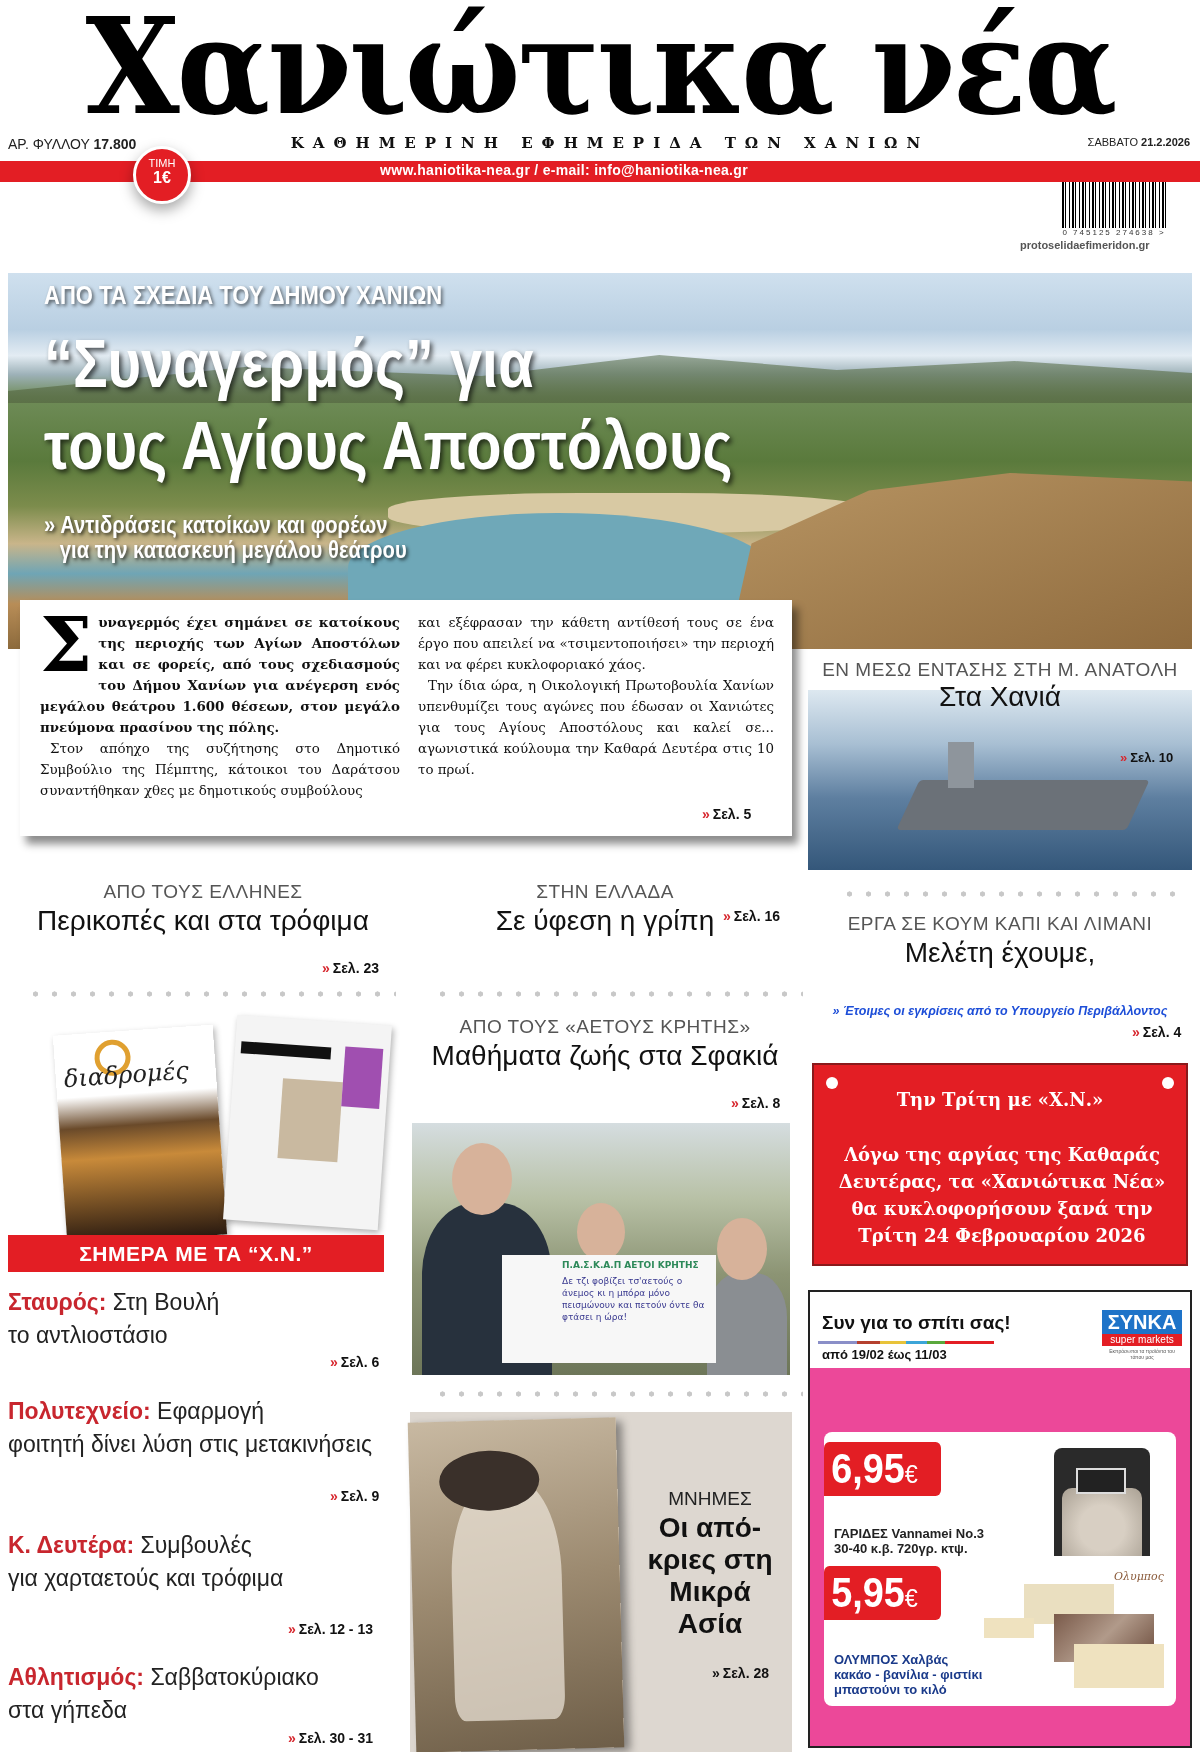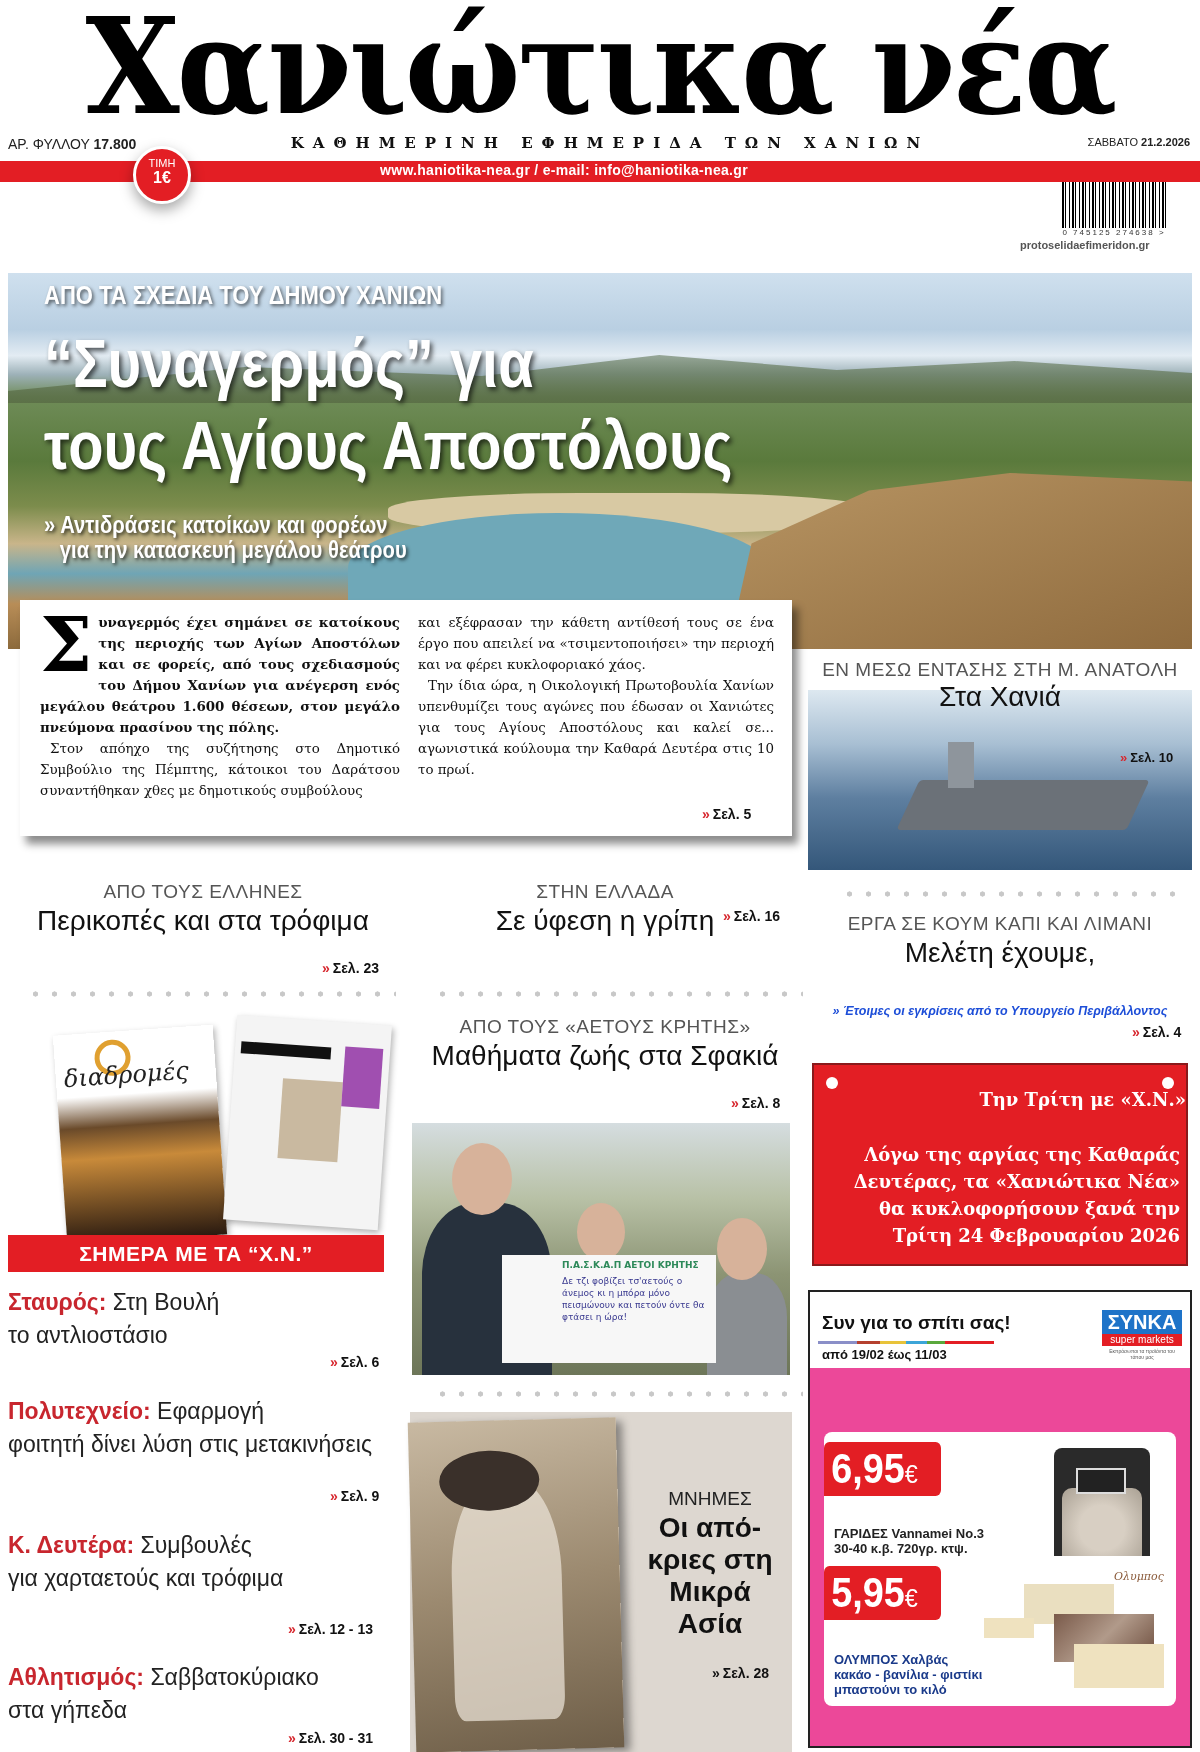--- a/index.html
+++ b/index.html
@@ -145,21 +145,21 @@
     box-shadow: 6px 4px 8px rgba(0,0,0,0.4); transform: rotate(-1.5deg); overflow: hidden;
   }
   .memories-photo .fig { position: absolute; left: 40px; top: 60px; width: 110px; height: 240px; background: #e8e0d4; border-radius: 40% 40% 10% 10%; opacity: 0.75; }
   .memories-photo .hat { position: absolute; left: 30px; top: 30px; width: 100px; height: 60px; background: #3a302a; border-radius: 50%; }
   .mem-kicker { left: 630px; top: 1488px; width: 160px; text-align: center; font-size: 19px; color: #222; }
   .mem-title { left: 630px; top: 1512px; width: 160px; text-align: center; font-size: 28px; font-weight: bold; line-height: 32px; color: #111; }
 
   
   .notice {
     left: 812px; top: 1063px; width: 376px; height: 203px; background: #e31e24; border: 2px solid #8a1a1c;
-    color: #fff; text-align: right; font-family: "DejaVu Serif", serif; font-weight: bold;
+    color: #fff; text-align: center; font-family: "DejaVu Serif", serif; font-weight: bold;
   }
   .notice .hole { position: absolute; top: 12px; width: 12px; height: 12px; border-radius: 50%; background: #fff; }
   .notice .nt { position: absolute; left: 0; top: 24px; width: 100%; font-size: 18px; }
   .notice .nb { position: absolute; left: 10px; top: 76px; width: 356px; font-size: 18px; line-height: 27px; }
 
   
   .ad {
     left: 808px; top: 1290px; width: 384px; height: 458px; background: #ec4899; border: 2px solid #222;
   }
   .ad-top { position: absolute; left: 0; top: 0; width: 100%; height: 76px; background: #fff; }

